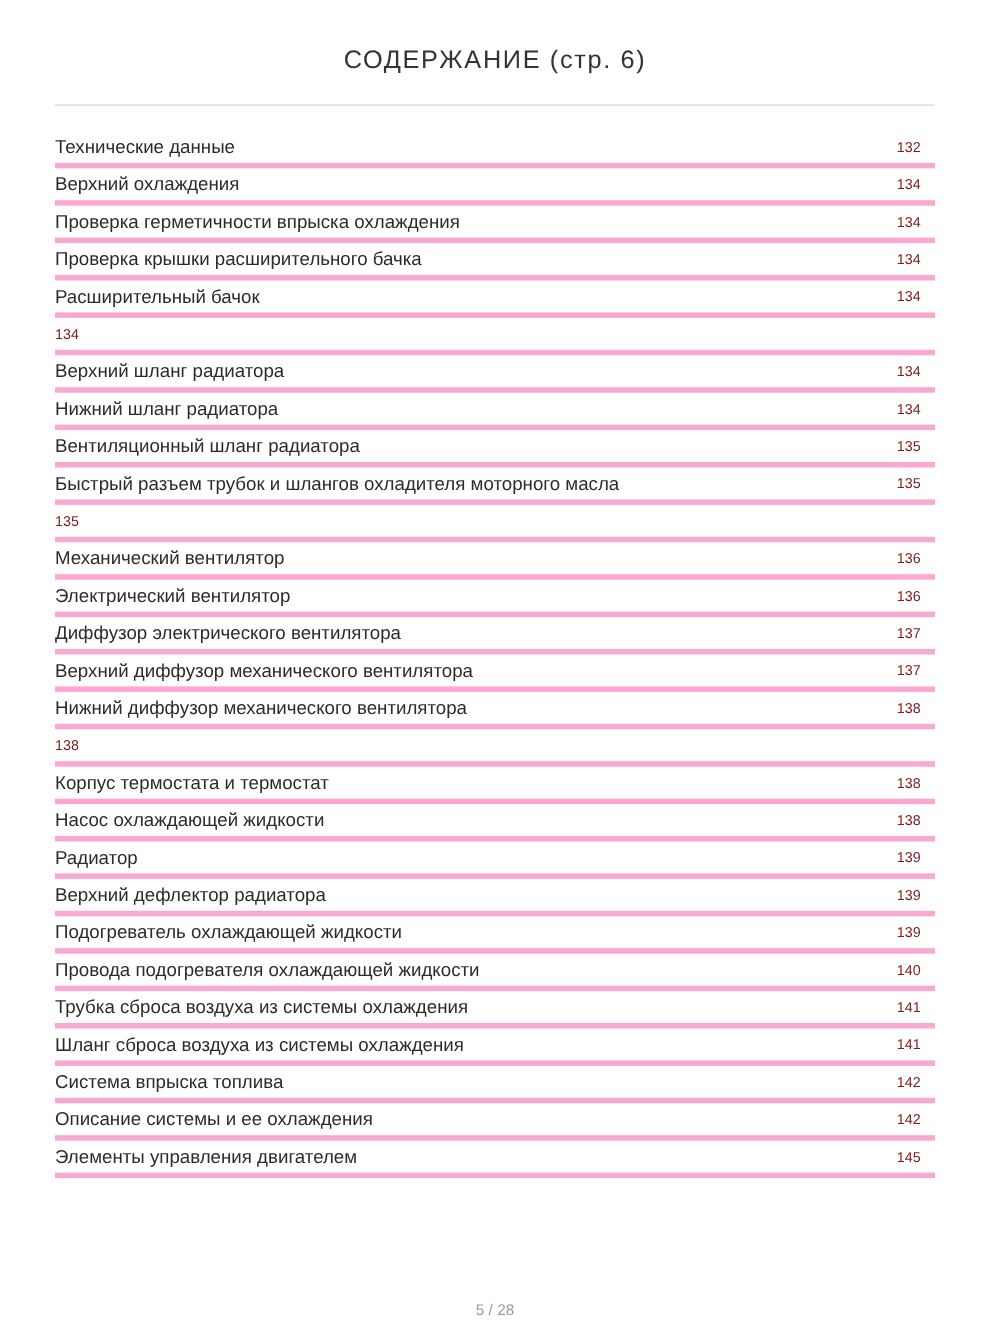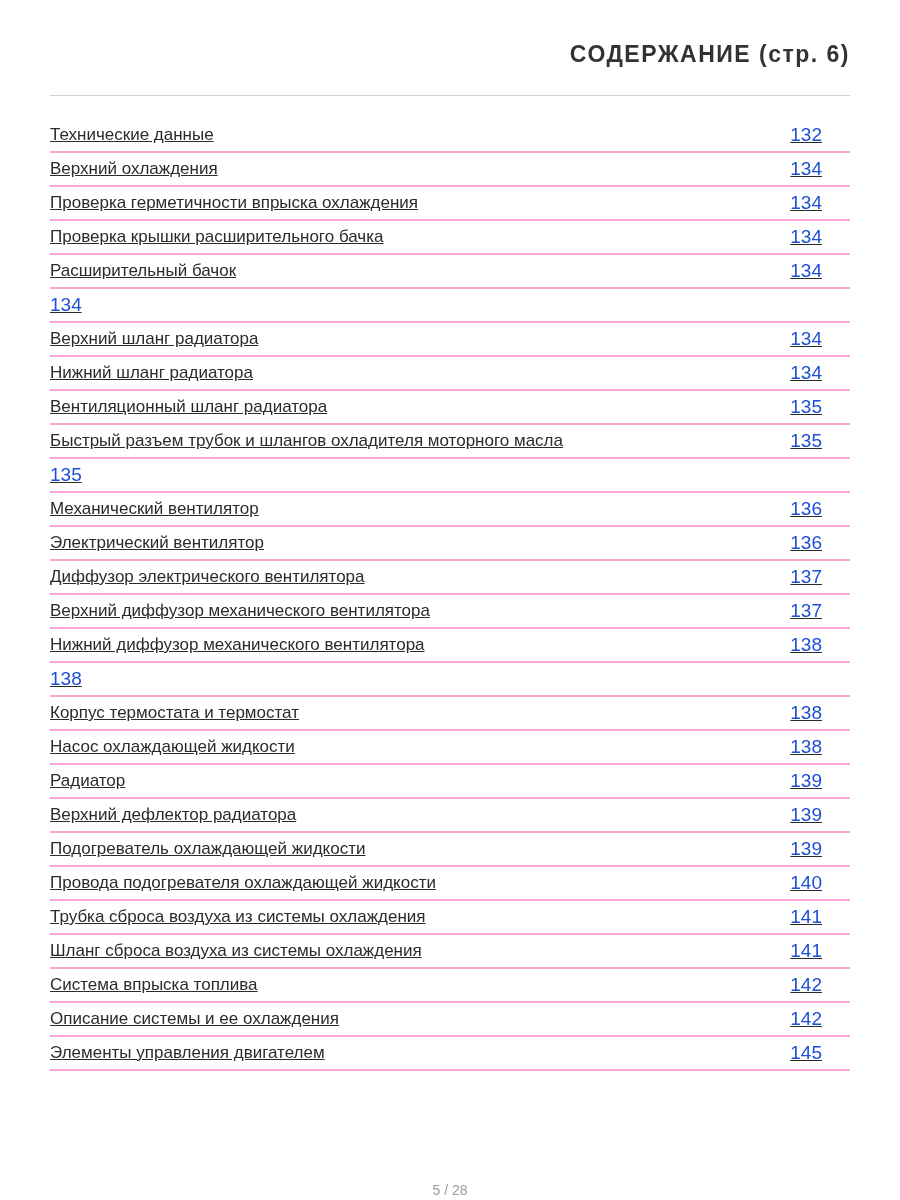--- a/index.html
+++ b/index.html
@@ -12,55 +12,54 @@
     overflow: hidden;
   }
   .page {
     width: 900px;
     height: 1200px;
     padding: 0 50px;
     position: relative;
   }
   .toc-title {
     margin-top: 40px;
-    text-align: right;
+    text-align: center;
     font-size: 23px;
     line-height: 28px;
-    font-weight: 700;
+    font-weight: 400;
     letter-spacing: 1.5px;
     color: #333333;
   }
   .top-divider {
     margin-top: 27px;
     border: none;
     border-top: 1px solid #cfcfcf;
     height: 0;
   }
   .toc-list {
     margin-top: 23px;
     list-style: none;
   }
   .toc-row {
     height: 34px;
     display: flex;
     align-items: center;
     justify-content: space-between;
-    border-bottom: 2px solid #f9a8d4;
+    border-bottom: 5px solid #f9a8d4;
     cursor: pointer;
-    text-decoration: underline;
   }
   .toc-label {
     font-size: 17px;
     color: #2b2b2b;
     white-space: nowrap;
   }
   .toc-page {
-    font-size: 19px;
-    color: #1d4ed8;
-    margin-right: 28px;
+    font-size: 13px;
+    color: #7f1d1d;
+    margin-right: 13px;
     white-space: nowrap;
   }
   .page-footer {
     position: absolute;
     left: 0;
     right: 0;
     top: 1142px;
     text-align: center;
     font-size: 14px;
     color: #9b9b9b;

